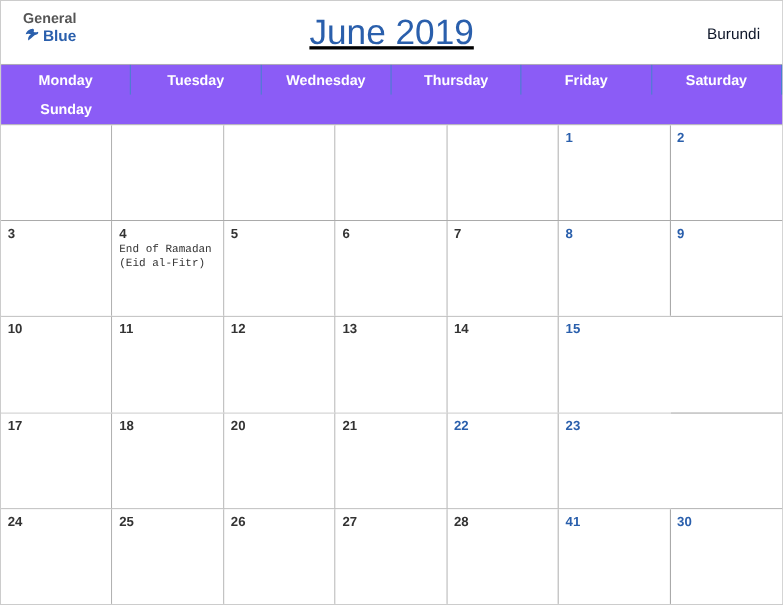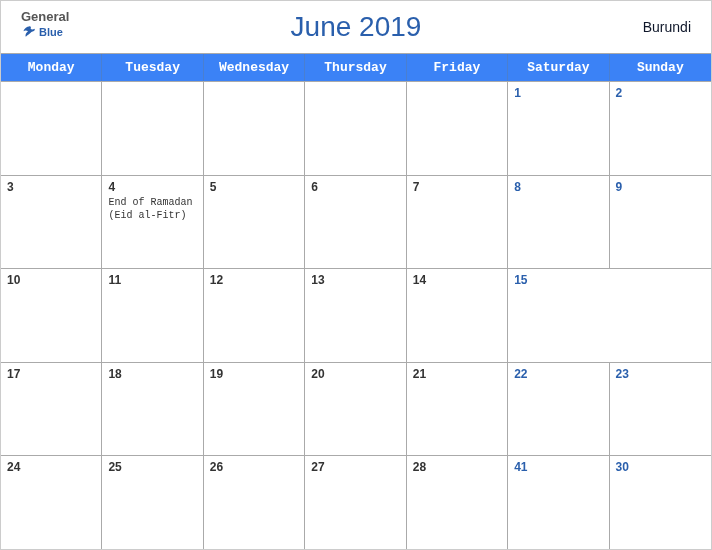--- a/index.html
+++ b/index.html
@@ -18,73 +18,73 @@
       display: flex;
       flex-direction: column;
     }
     .header {
       display: flex;
       align-items: center;
       justify-content: center;
       padding: 10px 20px;
       position: relative;
       background: #fff;
+      text-decoration: underline;
     }
     .logo {
       position: absolute;
       left: 20px;
       top: 8px;
       display: flex;
       flex-direction: column;
       align-items: flex-start;
     }
     .logo-general {
       font-size: 13px;
       color: #555;
       font-weight: bold;
     }
     .logo-blue {
-      font-size: 11px;
+      font-size: 14px;
       color: #2a5fac;
       font-weight: bold;
       display: flex;
       align-items: center;
       gap: 2px;
     }
     .logo-bird {
       width: 16px;
       height: 16px;
     }
     .title-area {
       text-align: center;
     }
     .month-title {
-      font-size: 28px;
+      font-size: 32px;
       color: #2a5fac;
       font-weight: normal;
     }
     .country-name {
       position: absolute;
       right: 20px;
       top: 50%;
       transform: translateY(-50%);
       font-size: 14px;
       color: #0f172a;
     }
     .calendar-grid {
       flex: 1;
       display: flex;
       flex-direction: column;
       border-top: 1px solid #aaa;
     }
     .days-header {
       display: grid;
-      grid-template-columns: repeat(7, 1fr);
-      background: #3b82f6;
-      font-family: Liberation Mono, monospace;
+      grid-template-columns: repeat(6, 1fr);
+      background: #8b5cf6;
     }
     .day-header {
       color: #fff;
       text-align: center;
       padding: 6px 0;
       font-size: 13px;
       font-weight: bold;
       border-right: 1px solid #4a7fd0;
     }
     .day-header:last-child {
@@ -225,23 +225,20 @@
           </div>
         </div>
         <div class="week-row">
           <div class="day-cell">
             <span class="day-number">17</span>
           </div>
           <div class="day-cell">
             <span class="day-number">18</span>
           </div>
           <div class="day-cell">
-            <span class="day-number">19</span>
-          </div>
-          <div class="day-cell">
             <span class="day-number">20</span>
           </div>
           <div class="day-cell">
             <span class="day-number">21</span>
           </div>
           <div class="day-cell">
             <span class="day-number weekend">22</span>
           </div>
           <div class="day-cell">
             <span class="day-number weekend">23</span>

